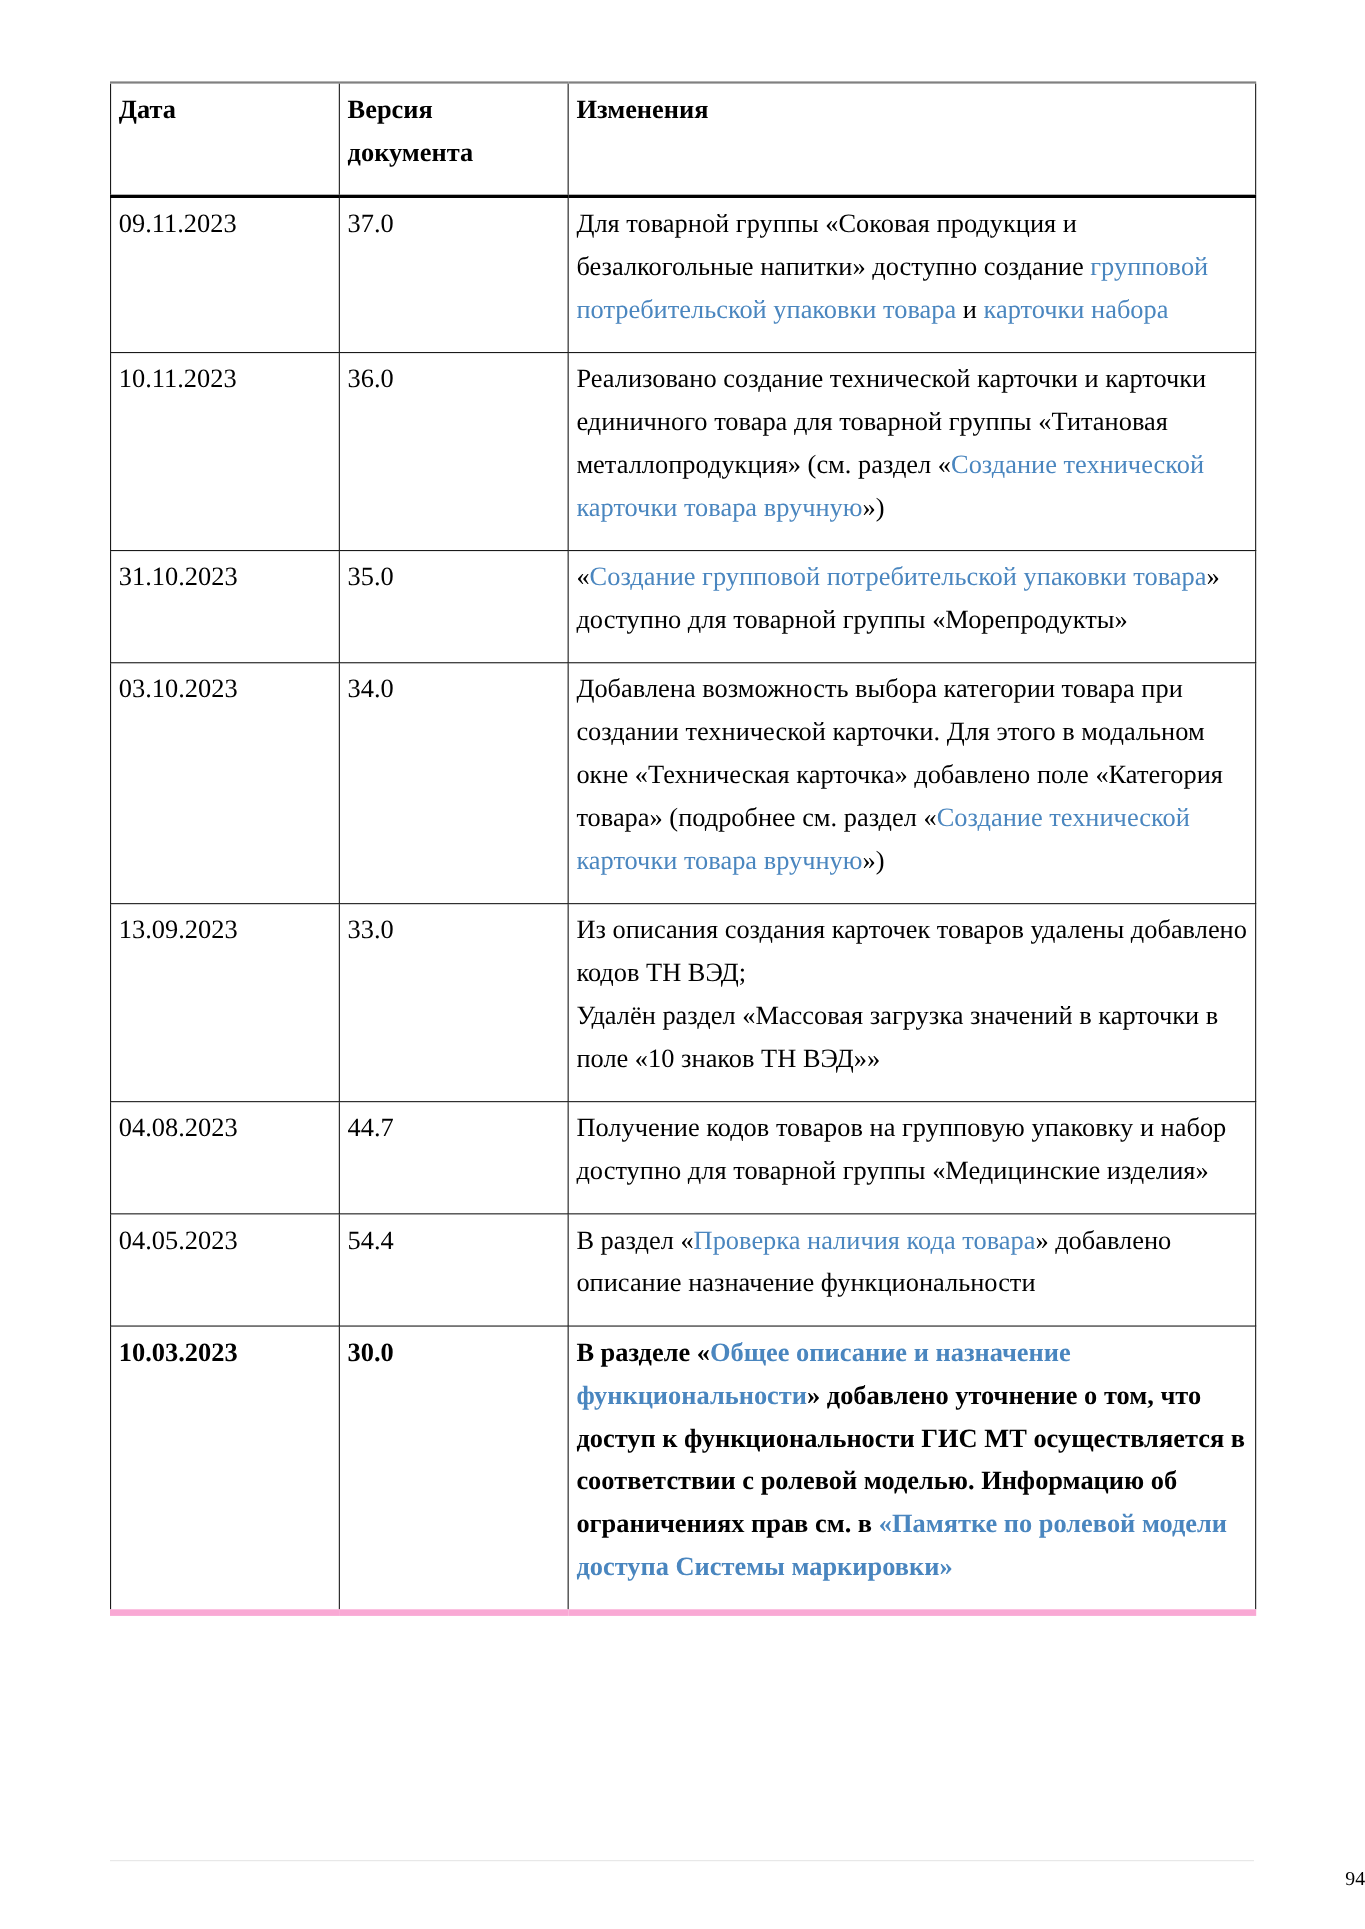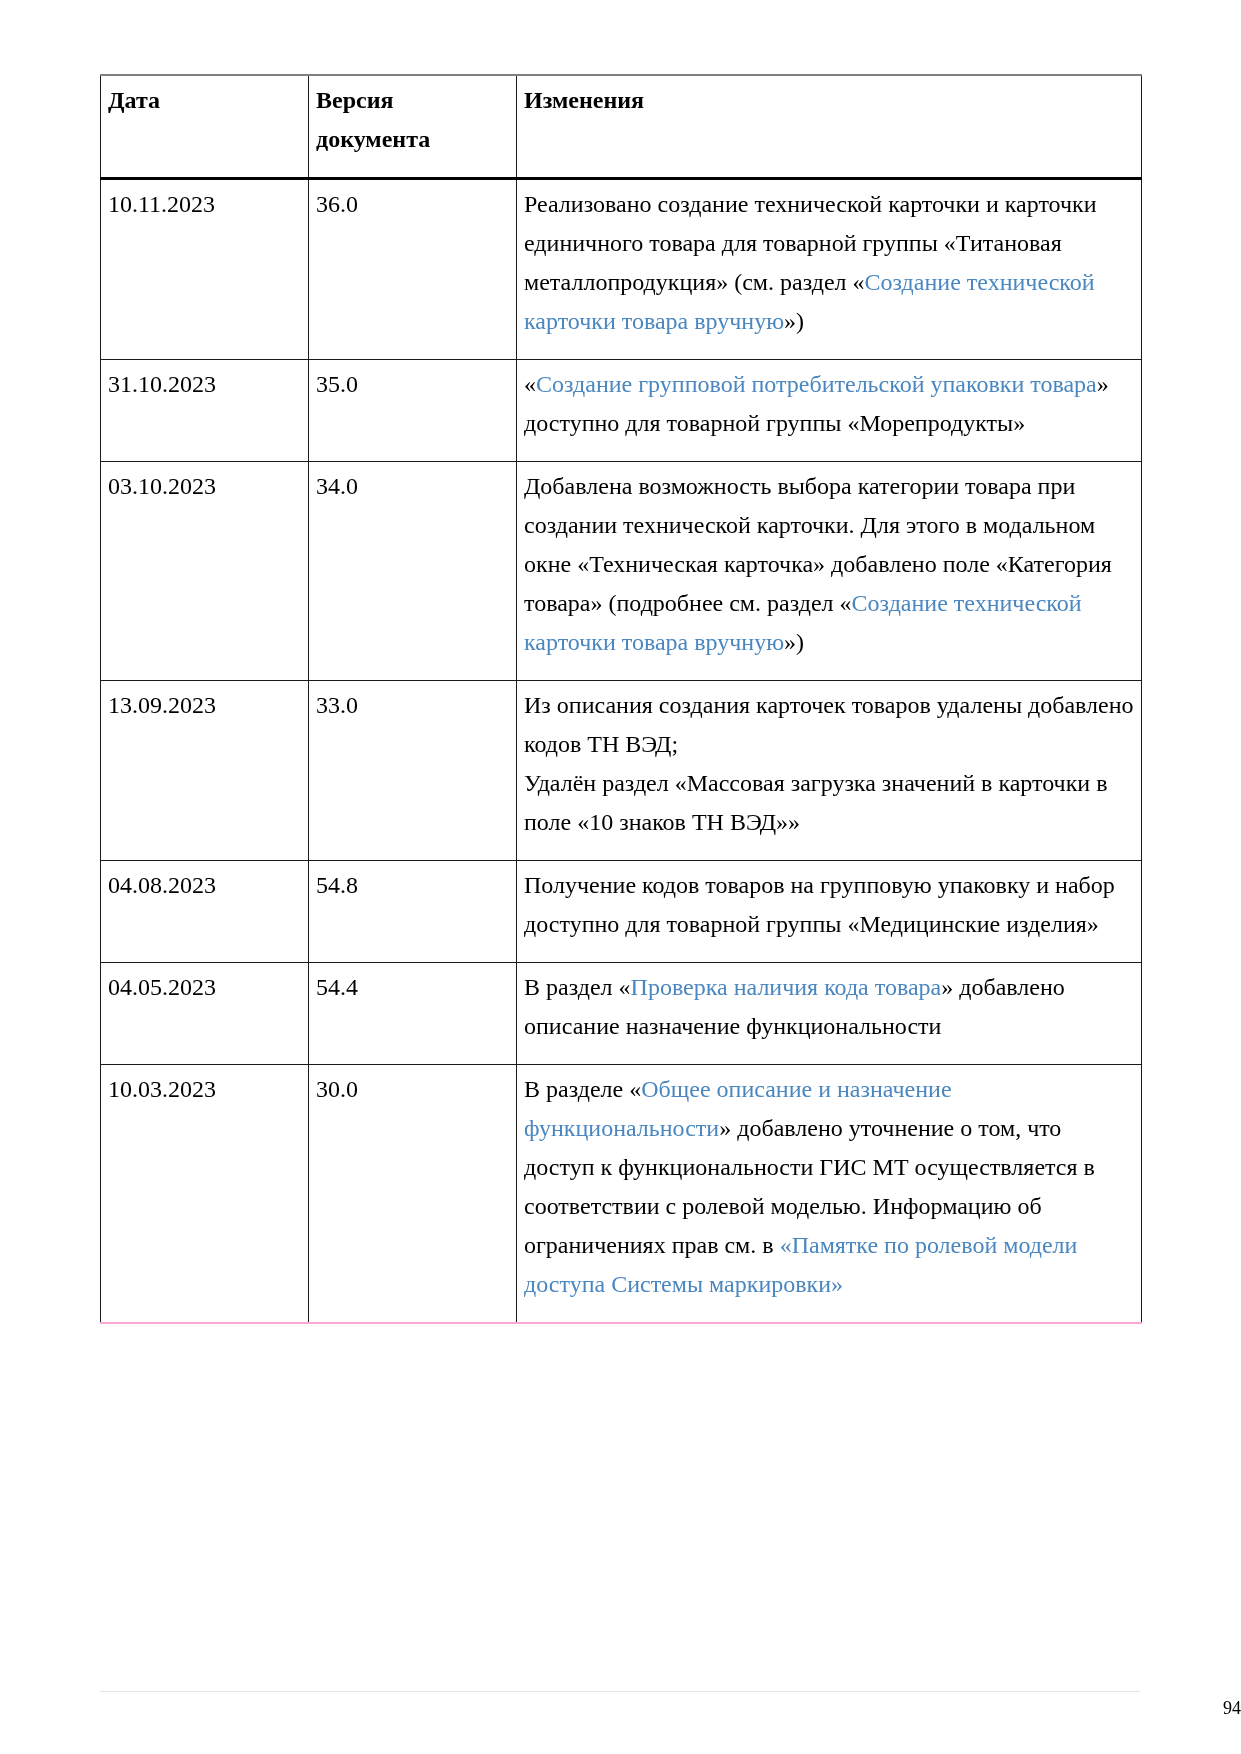--- a/index.html
+++ b/index.html
@@ -19,21 +19,21 @@
     table.changelog col.c3 { width: 625px; }
     table.changelog th, table.changelog td {
       border: 1.5px solid #1a1a1a;
       vertical-align: top; text-align: left;
       padding: 5px 5px 18px 7px;
       word-wrap: break-word;
     }
     table.changelog thead tr th { border-top: 2px solid #808080; font-weight: bold; }
     table.changelog thead tr { height: 94px; }
     table.changelog thead th { border-bottom: 3px solid #000000; }
-    table.changelog tbody tr:last-child td { border-bottom: 2px solid #f9a8d4; }
+    table.changelog tbody tr:last-child td { border-bottom: 6px solid #f9a8d4; font-weight: bold; }
     .link { color: #4a86bf; cursor: pointer; }
     .footer-line {
       position: absolute; left: 100px; top: 1691px; width: 1040px; height: 1px;
       background: #e6e6e6;
     }
     .page-number {
       position: absolute; left: 0; width: 1241px; top: 1698px;
       text-align: right; font-size: 18px;
       font-family: "Liberation Serif", "DejaVu Serif", serif;
     }
@@ -50,20 +50,25 @@
     </colgroup>
     <thead>
       <tr>
         <th>Дата</th>
         <th>Версия документа</th>
         <th>Изменения</th>
       </tr>
     </thead>
     <tbody id="rows">
         <tr>
+          <td>09.11.2023</td>
+          <td>37.0</td>
+          <td><span>Для товарной группы «Соковая продукция и безалкогольные напитки» доступно создание </span><a class="link">групповой потребительской упаковки товара</a><span> и </span><a class="link">карточки набора</a></td>
+        </tr>
+        <tr>
           <td>10.11.2023</td>
           <td>36.0</td>
           <td><span>Реализовано создание технической карточки и карточки единичного товара для товарной группы «Титановая металлопродукция» (см. раздел «</span><a class="link">Создание технической карточки товара вручную</a><span>»)</span></td>
         </tr>
         <tr>
           <td>31.10.2023</td>
           <td>35.0</td>
           <td><span>«</span><a class="link">Создание групповой потребительской упаковки товара</a><span>» доступно для товарной группы «Морепродукты»</span></td>
         </tr>
         <tr>
@@ -71,21 +76,21 @@
           <td>34.0</td>
           <td><span>Добавлена возможность выбора категории товара при создании технической карточки. Для этого в модальном окне «Техническая карточка» добавлено поле «Категория товара» (подробнее см. раздел «</span><a class="link">Создание технической карточки товара вручную</a><span>»)</span></td>
         </tr>
         <tr>
           <td>13.09.2023</td>
           <td>33.0</td>
           <td><span>Из описания создания карточек товаров удалены добавлено кодов ТН ВЭД;</span><br><span>Удалён раздел «Массовая загрузка значений в карточки в поле «10 знаков ТН ВЭД»»</span></td>
         </tr>
         <tr>
           <td>04.08.2023</td>
-          <td>54.8</td>
+          <td>44.7</td>
           <td><span>Получение кодов товаров на групповую упаковку и набор доступно для товарной группы «Медицинские изделия»</span></td>
         </tr>
         <tr>
           <td>04.05.2023</td>
           <td>54.4</td>
           <td><span>В раздел «</span><a class="link">Проверка наличия кода товара</a><span>» добавлено описание назначение функциональности</span></td>
         </tr>
         <tr>
           <td>10.03.2023</td>
           <td>30.0</td>

